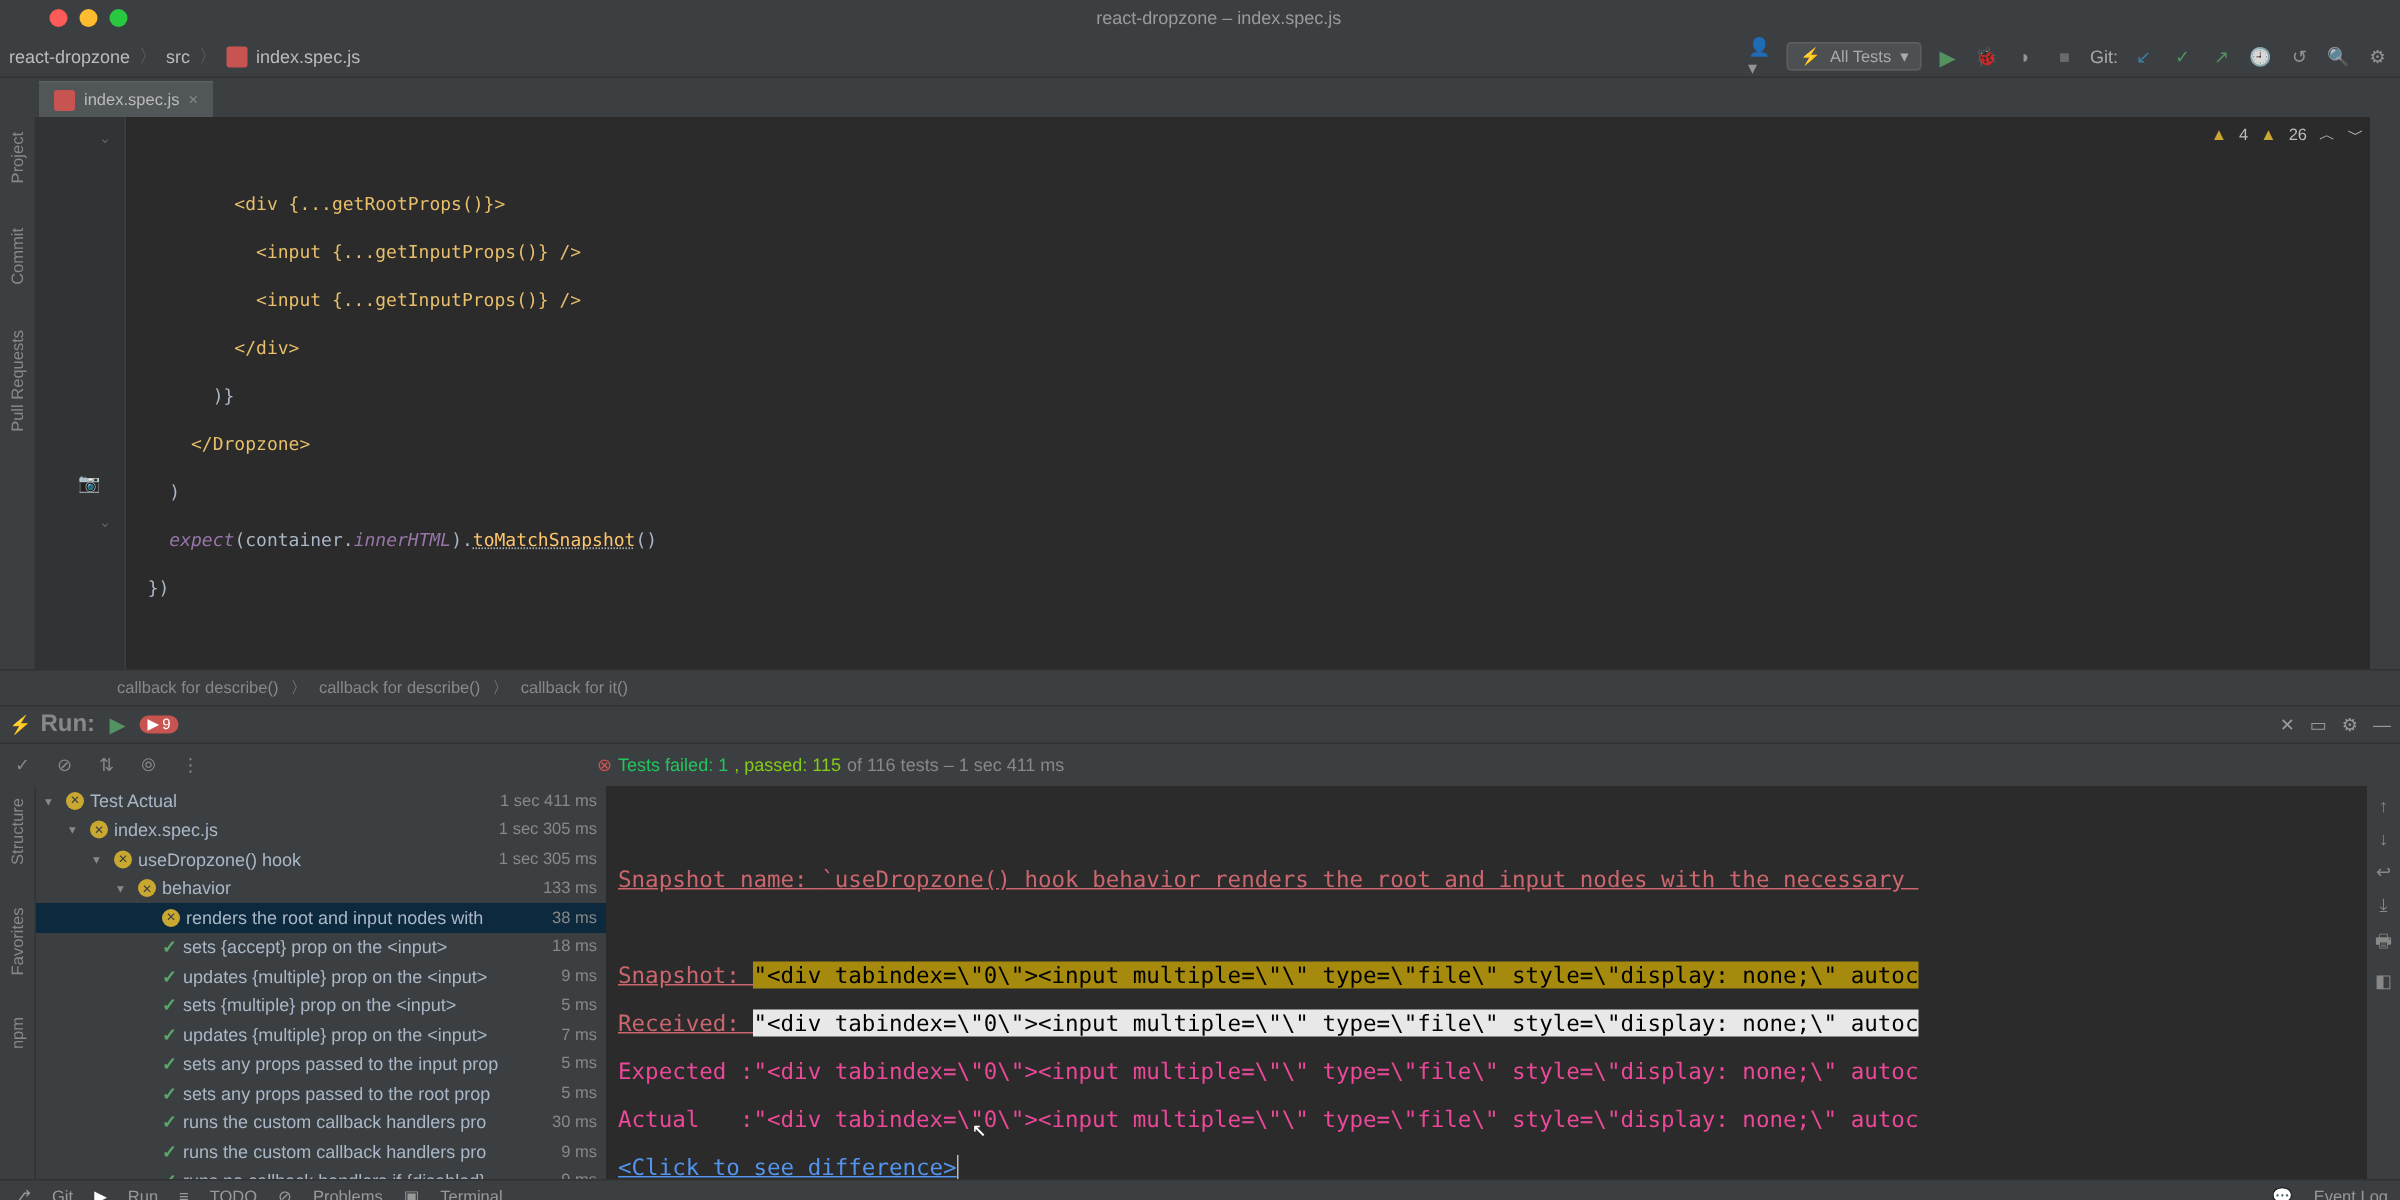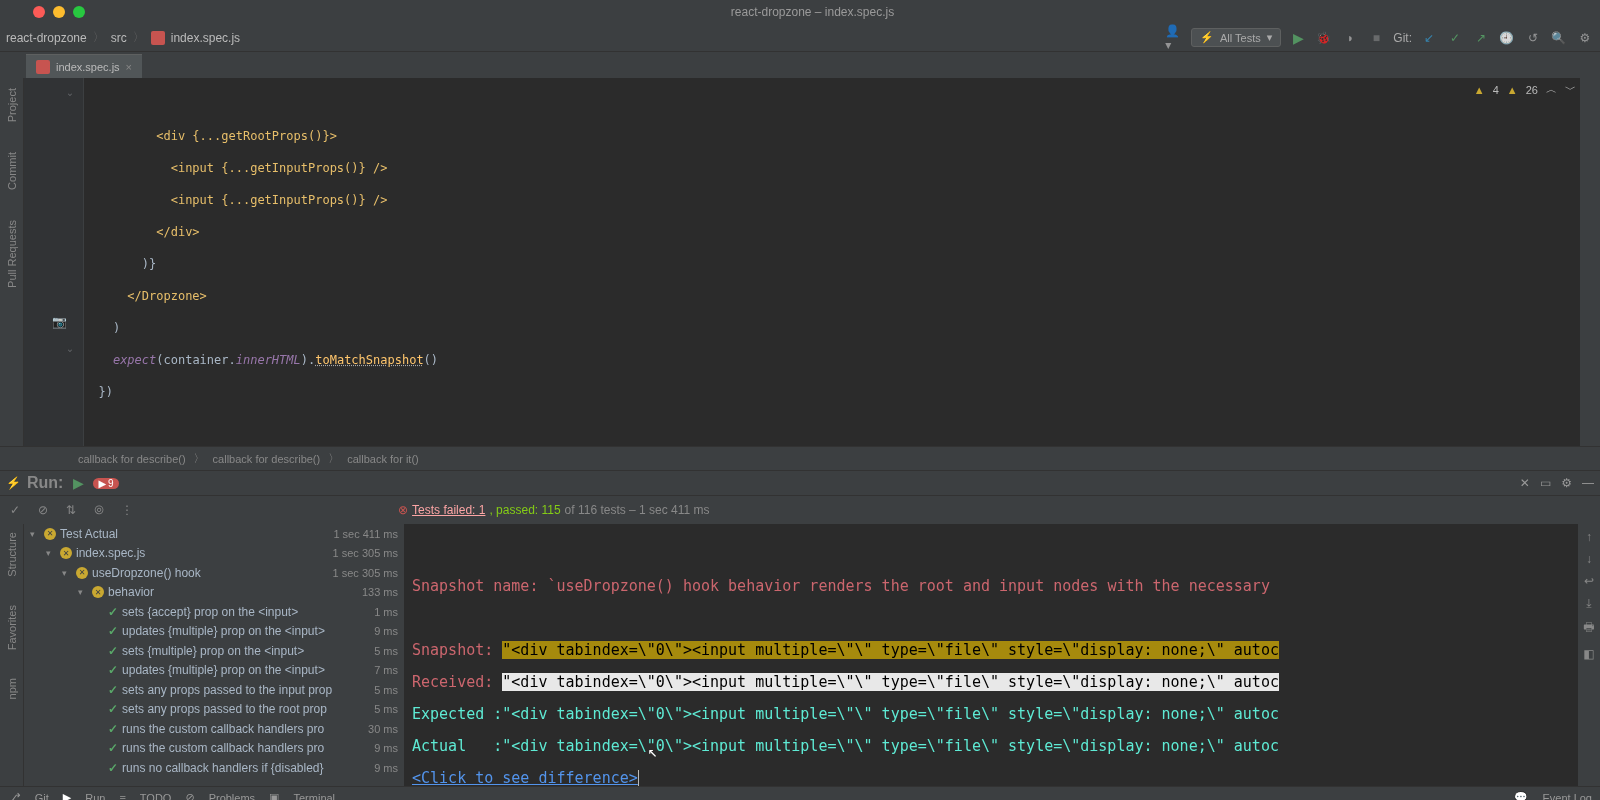--- a/index.html
+++ b/index.html
@@ -39,37 +39,37 @@
 .kw-purple { color: #9876aa; font-style: italic; }
 .kw-yellow-u { color: #ffc66d; text-decoration: underline dotted #aaa; }
 .cxt-bar { height: 24px; background: #3c3f41; border-top: 1px solid #323232; display: flex; align-items: center; padding-left: 78px; gap: 8px; font-size: 11px; color: #888; }
 .run-header { height: 26px; background: #3c3f41; border-top: 1px solid #323232; border-bottom: 1px solid #323232; display: flex; align-items: center; padding: 0 6px; gap: 6px; }
 .run-header .label { color: #888; font-weight: bold; font-size: 16px; }
 .badge-num { background: #c75450; color: #fff; border-radius: 8px; padding: 0 5px; font-size: 10px; display: inline-flex; align-items: center; gap: 2px; }
 .run-close { margin-left: auto; display: flex; gap: 10px; color: #999; }
 .test-toolbar { height: 28px; background: #3c3f41; display: flex; align-items: center; padding: 0 6px; gap: 10px; color: #999; position: relative; }
 .test-summary { position: absolute; left: 398px; font-size: 12px; display: flex; gap: 4px; }
 .summary-fail-icon { color: #c75450; }
-.summary-failed { color: #fca5a5; text-decoration: underline; }
+.summary-failed { color: #22c55e; }
 .summary-passed { color: #84cc16; }
 .summary-dim { color: #888; }
 .test-content { display: flex; height: 262px; background: #2b2b2b; }
 .test-left-rail { width: 24px; background: #3c3f41; border-right: 1px solid #323232; display: flex; flex-direction: column; align-items: center; gap: 28px; padding-top: 8px; }
 .test-tree { width: 380px; background: #3c3f41; overflow: hidden; font-size: 12px; }
 .tree-row { height: 19.5px; display: flex; align-items: center; padding-right: 6px; gap: 4px; white-space: nowrap; overflow: hidden; }
 .tree-row.selected { background: #0d293e; }
 .tree-expand { color: #888; font-size: 9px; width: 10px; display: inline-block; }
 .tree-status-fail { color: #c9a831; width: 12px; height: 12px; background: #c9a831; border-radius: 50%; display: inline-flex; align-items: center; justify-content: center; }
 .tree-status-fail::before { content: "✕"; color: #3c3f41; font-size: 8px; }
 .tree-status-pass { color: #59a869; font-weight: bold; }
 .tree-time { margin-left: auto; color: #888; font-size: 11px; }
 .test-output { flex: 1; background: #2b2b2b; padding: 14px 0 0 8px; font-family: "Menlo", monospace; font-size: 15px; line-height: 32px; white-space: pre; overflow: hidden; position: relative; }
 .out-right-rail { width: 22px; background: #3c3f41; display: flex; flex-direction: column; align-items: center; padding-top: 6px; gap: 8px; color: #888; }
-.out-red { color: #cc666e; }
-.out-white { color: #5eead4; }
+.out-red { color: #cc666e; text-decoration: underline; }
+.out-white { color: #ec4899; }
 .hl-yellow { background: #a68a0d; color: #000; }
 .hl-white { background: #e8e8e8; color: #000; }
 .out-link { color: #5394ec; text-decoration: underline; }
 .cursor-line { display: inline-block; width: 1px; height: 18px; background: #bbb; vertical-align: middle; }
 .bottom-bar { height: 22px; background: #3c3f41; border-top: 1px solid #323232; display: flex; align-items: center; padding: 0 8px; gap: 14px; font-size: 11px; color: #999; }
 .bottom-bar .play-small { color: #fff; }
 .bottom-bar .spacer { flex: 1; }
 .mouse-cursor { position: absolute; font-size: 16px; color: #fff; pointer-events: none; }
 </style>
 </head>
@@ -217,25 +217,31 @@
         <span class="tree-status-fail"></span>
         <span style="overflow: hidden; text-overflow: clip;"> useDropzone() hook</span>
         <span class="tree-time">1 sec 305 ms</span>
       </div>
       <div class="tree-row" style="padding-left: 54px;">
         <span class="tree-expand">▾</span>
         <span class="tree-status-fail"></span>
         <span style="overflow: hidden; text-overflow: clip;"> behavior</span>
         <span class="tree-time">133 ms</span>
       </div>
+      <div class="tree-row selected" style="padding-left: 70px;">
+        <span class="tree-expand"></span>
+        <span class="tree-status-fail"></span>
+        <span style="overflow: hidden; text-overflow: clip;"> renders the root and input nodes with</span>
+        <span class="tree-time">38 ms</span>
+      </div>
       <div class="tree-row" style="padding-left: 70px;">
         <span class="tree-expand"></span>
         <span class="tree-status-pass">✓</span>
         <span style="overflow: hidden; text-overflow: clip;"> sets {accept} prop on the &lt;input&gt;</span>
-        <span class="tree-time">1 ms</span>
+        <span class="tree-time">18 ms</span>
       </div>
       <div class="tree-row" style="padding-left: 70px;">
         <span class="tree-expand"></span>
         <span class="tree-status-pass">✓</span>
         <span style="overflow: hidden; text-overflow: clip;"> updates {multiple} prop on the &lt;input&gt;</span>
         <span class="tree-time">9 ms</span>
       </div>
       <div class="tree-row" style="padding-left: 70px;">
         <span class="tree-expand"></span>
         <span class="tree-status-pass">✓</span>

